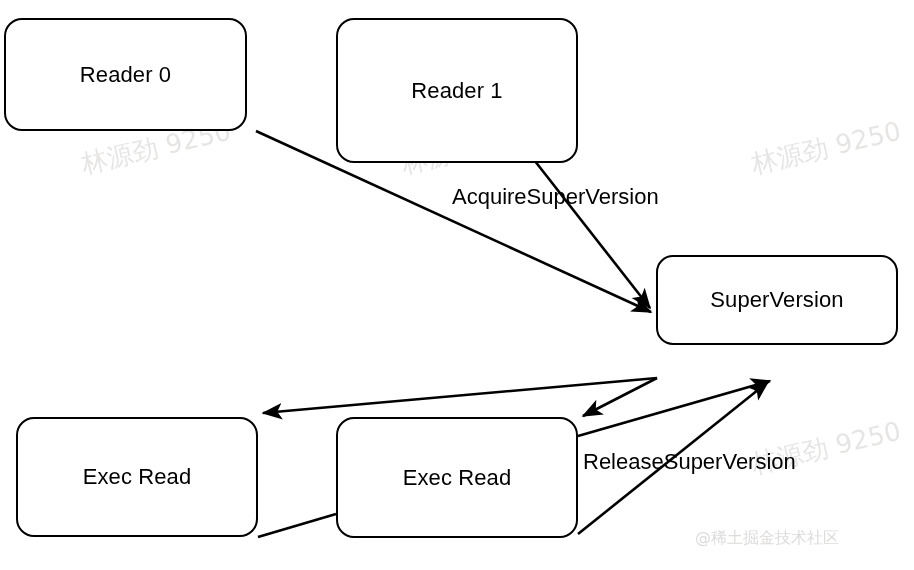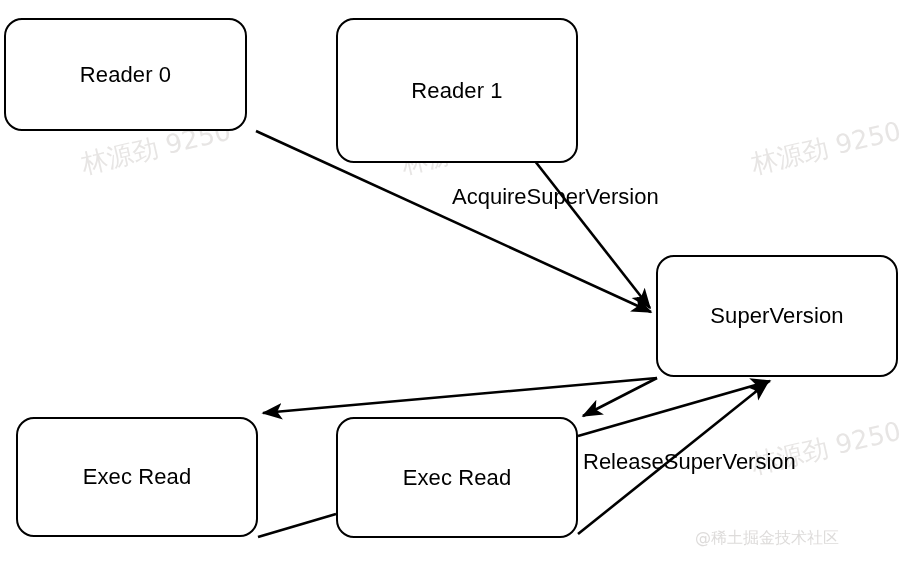--- a/index.html
+++ b/index.html
@@ -106,21 +106,21 @@
   </svg>
 
   <div class="node-box" style="left:4px; top:18px; width:243px; height:113px;">
     <span class="node-label">Reader 0</span>
   </div>
 
   <div class="node-box" style="left:336px; top:18px; width:242px; height:145px;">
     <span class="node-label">Reader 1</span>
   </div>
 
-  <div class="node-box" style="left:656px; top:255px; width:242px; height:122px;">
+  <div class="node-box" style="left:656px; top:255px; width:242px; height:90px;border-radius:17px;">
     <span class="node-label">SuperVersion</span>
   </div>
 
   <div class="node-box" style="left:16px; top:417px; width:242px; height:120px;">
     <span class="node-label">Exec Read</span>
   </div>
 
   <div class="node-box" style="left:336px; top:417px; width:242px; height:121px;">
     <span class="node-label">Exec Read</span>
   </div>

